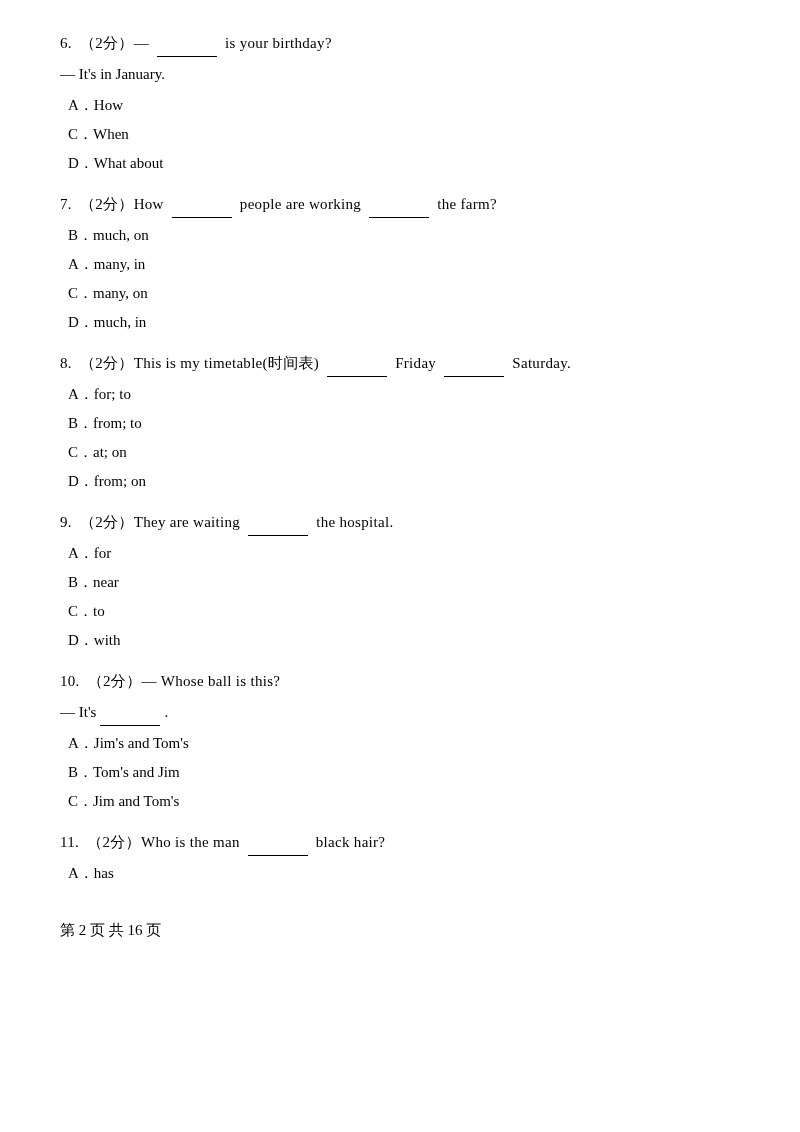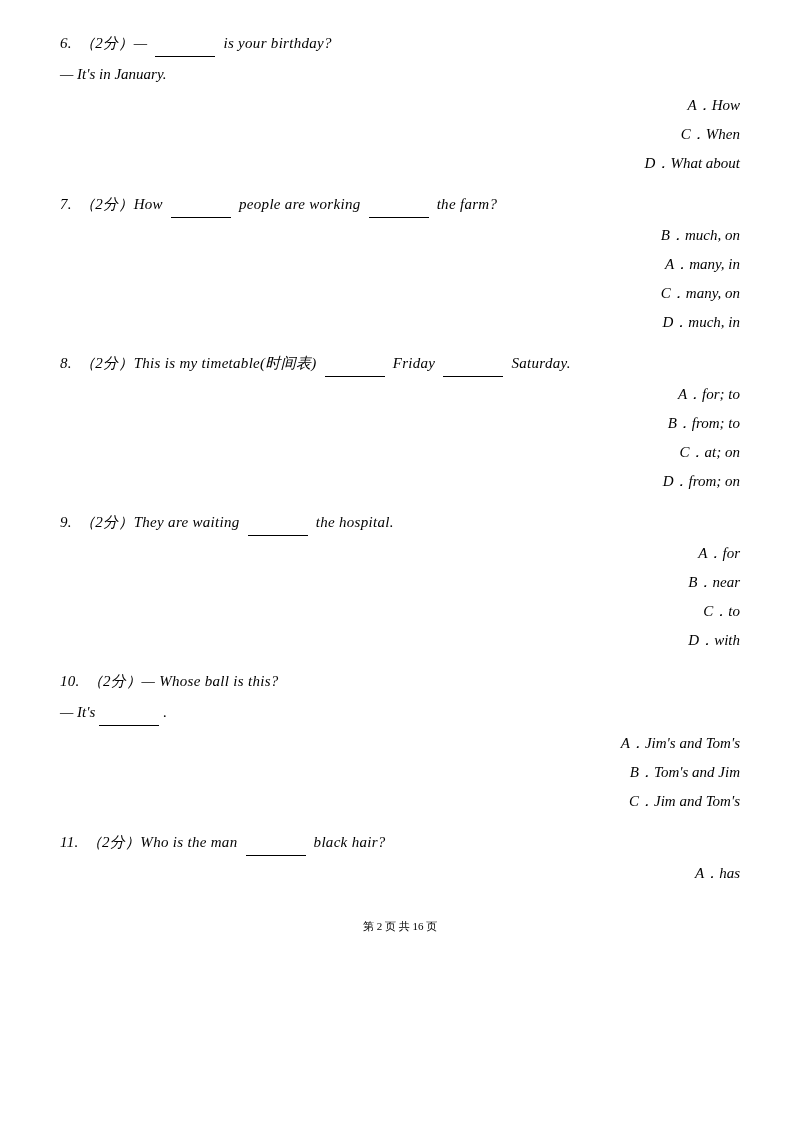--- a/index.html
+++ b/index.html
@@ -26,37 +26,35 @@
       letter-spacing: 0.02em;
     }
     .answer-line {
       margin-bottom: 4px;
       font-size: 15px;
     }
     .option-line {
       margin-bottom: 2px;
       font-size: 15px;
       margin-left: 8px;
-      text-align: right;
     }
     .blank {
       display: inline-block;
       width: 60px;
       border-bottom: 1px solid #000;
       margin: 0 4px;
       vertical-align: bottom;
     }
     .page-footer {
-      text-align: center;
+      text-align: left;
       margin-top: 30px;
-      font-size: 11px;
+      font-size: 15px;
     }
     .section-gap {
       margin-bottom: 14px;
-      font-style: italic;
     }
   </style>
 </head>
 <body>
 
 <div class="question-block section-gap">
   <div class="question-line">
     <span>6.&nbsp;</span>
     <span>（2分）—</span>
     <span class="blank"></span>

